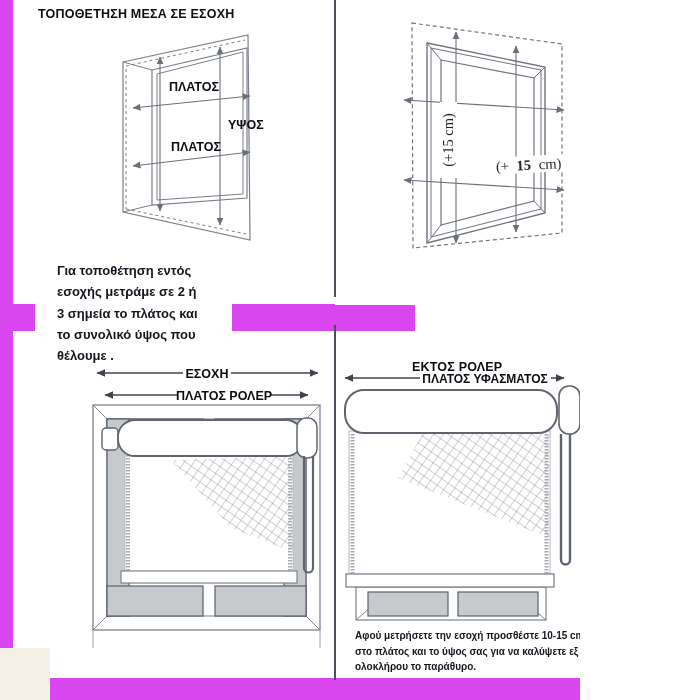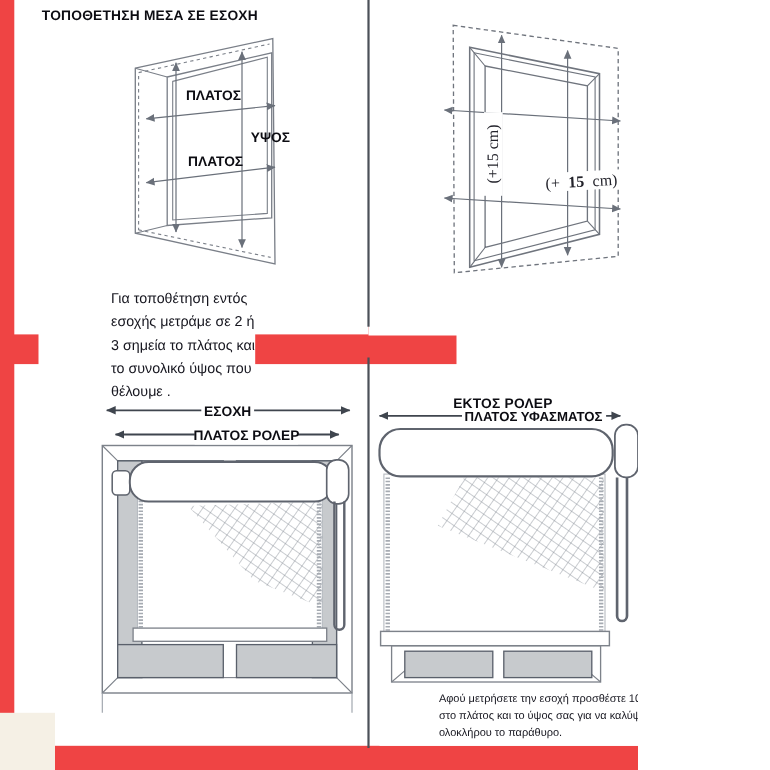--- a/index.html
+++ b/index.html
@@ -1,31 +1,31 @@
 <!DOCTYPE html>
 <html><head>
 <meta charset="utf-8">
 <style>
   html,body{margin:0;padding:0;}
   .stage{
     position:relative;width:580px;height:700px;overflow:hidden;
-    background:#ef4444;
+    background:#d946ef;
     font-family:"Liberation Sans",sans-serif;
   }
   .panel{position:absolute;background:#ffffff;}
   .panel-light{position:absolute;background:#fbf8f1;}
   .beige-patch{position:absolute;background:#f5f0e5;}
   .divider{position:absolute;left:334px;width:2px;background:#4b5058;}
   .title{
     position:absolute;font-size:12.5px;font-weight:bold;color:#0c0c12;
     letter-spacing:.2px;white-space:nowrap;z-index:6;
   }
   .desc{
-    position:absolute;font-size:13px;font-weight:normal;color:#15151e;
-    line-height:1.64;white-space:pre-wrap;z-index:6;margin-left:44px;
+    position:absolute;font-size:13px;font-weight:bold;color:#15151e;
+    line-height:1.64;white-space:pre-wrap;z-index:6;
   }
   .desc.small{font-size:10px;line-height:1.55;}
   svg{position:absolute;z-index:5;overflow:visible;}
   svg text{font-family:"Liberation Sans",sans-serif;font-weight:bold;fill:#0c0c12;}
   svg text.serif{font-family:"Liberation Serif",serif;font-weight:normal;fill:#23232b;}
 </style>
 </head>
 <body>
 
 <div class="stage">

